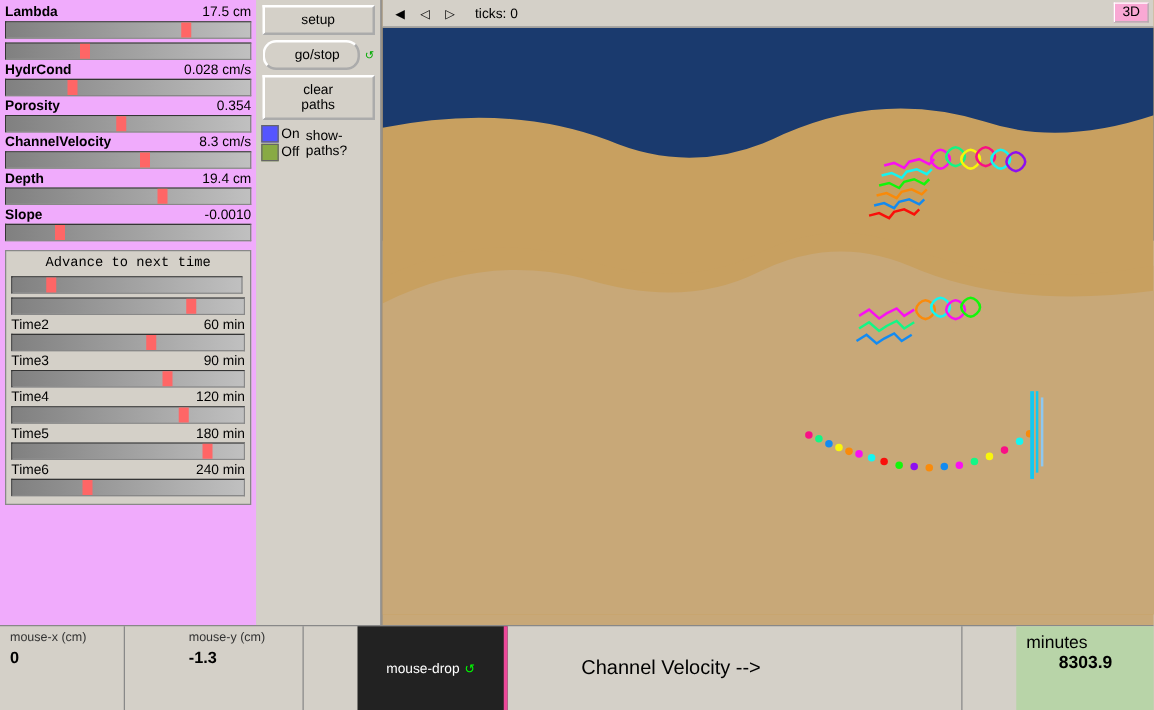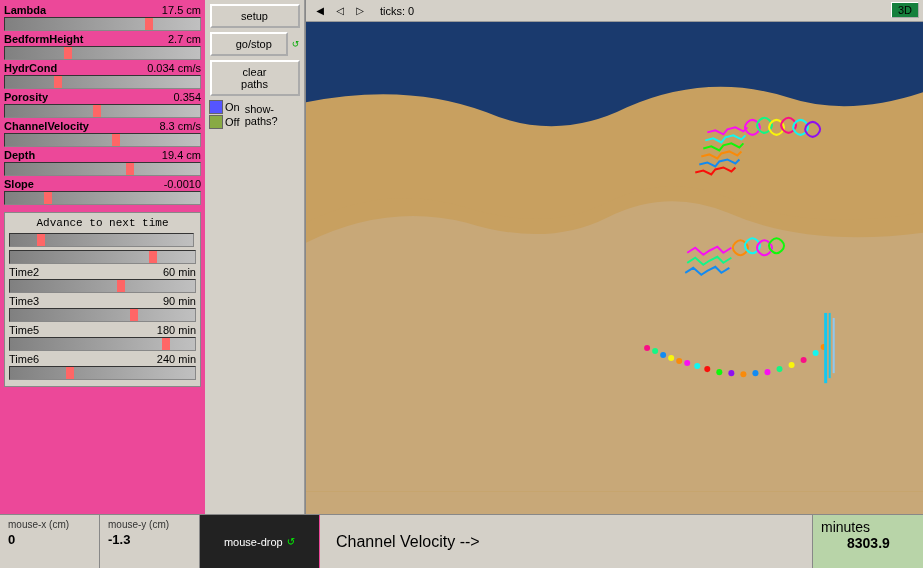--- a/index.html
+++ b/index.html
@@ -16,21 +16,21 @@
 
     .main-container {
       display: flex;
       flex: 1;
       height: 510px;
     }
 
     
     .left-panel {
       width: 205px;
-      background: #ec4899;
+      background: #f0abfc;
       padding: 4px;
       display: flex;
       flex-direction: column;
       gap: 1px;
       flex-shrink: 0;
     }
 
     .param-row {
       display: flex;
       flex-direction: column;
@@ -200,43 +200,44 @@
 
     .ticks-label {
       font-size: 11px;
       margin-left: 6px;
     }
 
     .btn-3d {
       position: absolute;
       top: 2px;
       right: 4px;
-      background: #15803d;
+      background: #f9a8d4;
       border: 1px outset #fff;
       padding: 1px 6px;
       font-size: 11px;
       cursor: pointer;
     }
 
     
     .terrain-svg {
       position: absolute;
       top: 22px;
       left: 0;
       right: 0;
       bottom: 0;
     }
 
     
     .status-bar {
-      height: 54px;
+      height: 68px;
       background: #d4d0c8;
       display: flex;
       border-top: 1px solid #888;
       flex-shrink: 0;
+      gap: 43px;
     }
 
     .status-cell {
       display: flex;
       flex-direction: column;
       justify-content: flex-start;
       padding: 4px 8px;
       border-right: 1px solid #888;
       min-width: 100px;
     }
@@ -252,21 +253,21 @@
       margin-top: 2px;
     }
 
     .status-cell-dark {
       background: #222;
       color: #fff;
       display: flex;
       align-items: center;
       justify-content: center;
       padding: 4px 12px;
-      border-right: 1px solid #ec4899;
+      border-right: 3px solid #ec4899;
       min-width: 120px;
     }
 
     .channel-cell {
       display: flex;
       align-items: center;
       padding: 4px 16px;
       border-right: 1px solid #888;
       flex: 1;
       font-size: 16px;
@@ -308,34 +309,30 @@
       <span class="param-name">Lambda</span>
       <span class="param-value">17.5 cm</span>
     </div>
     <div class="slider-container">
       <div class="slider-track">
         <div class="slider-thumb" style="left: 72%;"></div>
       </div>
     </div>
   </div>
         <div class="param-row">
-    <div class="param-header">
-      <span class="param-name">BedformHeight</span>
-      <span class="param-value">2.7 cm</span>
-    </div>
     <div class="slider-container">
       <div class="slider-track">
         <div class="slider-thumb" style="left: 30%;"></div>
       </div>
     </div>
   </div>
         <div class="param-row">
     <div class="param-header">
       <span class="param-name">HydrCond</span>
-      <span class="param-value">0.034 cm/s</span>
+      <span class="param-value">0.028 cm/s</span>
     </div>
     <div class="slider-container">
       <div class="slider-track">
         <div class="slider-thumb" style="left: 25%;"></div>
       </div>
     </div>
   </div>
         <div class="param-row">
     <div class="param-header">
       <span class="param-name">Porosity</span>
@@ -416,20 +413,31 @@
       <span>90 min</span>
     </div>
     <div class="slider-container">
       <div class="slider-track">
         <div class="slider-thumb" style="left: 65%;"></div>
       </div>
     </div>
   </div>
           <div class="time-row">
     <div class="time-header">
+      <span>Time4</span>
+      <span>120 min</span>
+    </div>
+    <div class="slider-container">
+      <div class="slider-track">
+        <div class="slider-thumb" style="left: 72%;"></div>
+      </div>
+    </div>
+  </div>
+          <div class="time-row">
+    <div class="time-header">
       <span>Time5</span>
       <span>180 min</span>
     </div>
     <div class="slider-container">
       <div class="slider-track">
         <div class="slider-thumb" style="left: 82%;"></div>
       </div>
     </div>
   </div>
           <div class="time-row">
@@ -443,21 +451,21 @@
       </div>
     </div>
   </div>
         </div>
     </div>
   </div>
 
   <div class="controls-panel">
     <button class="ctrl-btn">setup</button>
     <div style="display:flex;align-items:center;gap:2px;">
-      <button class="ctrl-btn" style="width:78px;">go/stop</button>
+      <button class="ctrl-btn" style="width:78px;border-radius:11px;">go/stop</button>
       <span class="go-stop-icon">↺</span>
     </div>
     <button class="ctrl-btn">clear paths</button>
     <div class="toggle-row">
       <div style="display:flex;flex-direction:column;gap:1px;">
         <div style="display:flex;align-items:center;gap:2px;">
           <div class="toggle-box toggle-on"></div>
           <span>On</span>
         </div>
         <div style="display:flex;align-items:center;gap:2px;">

